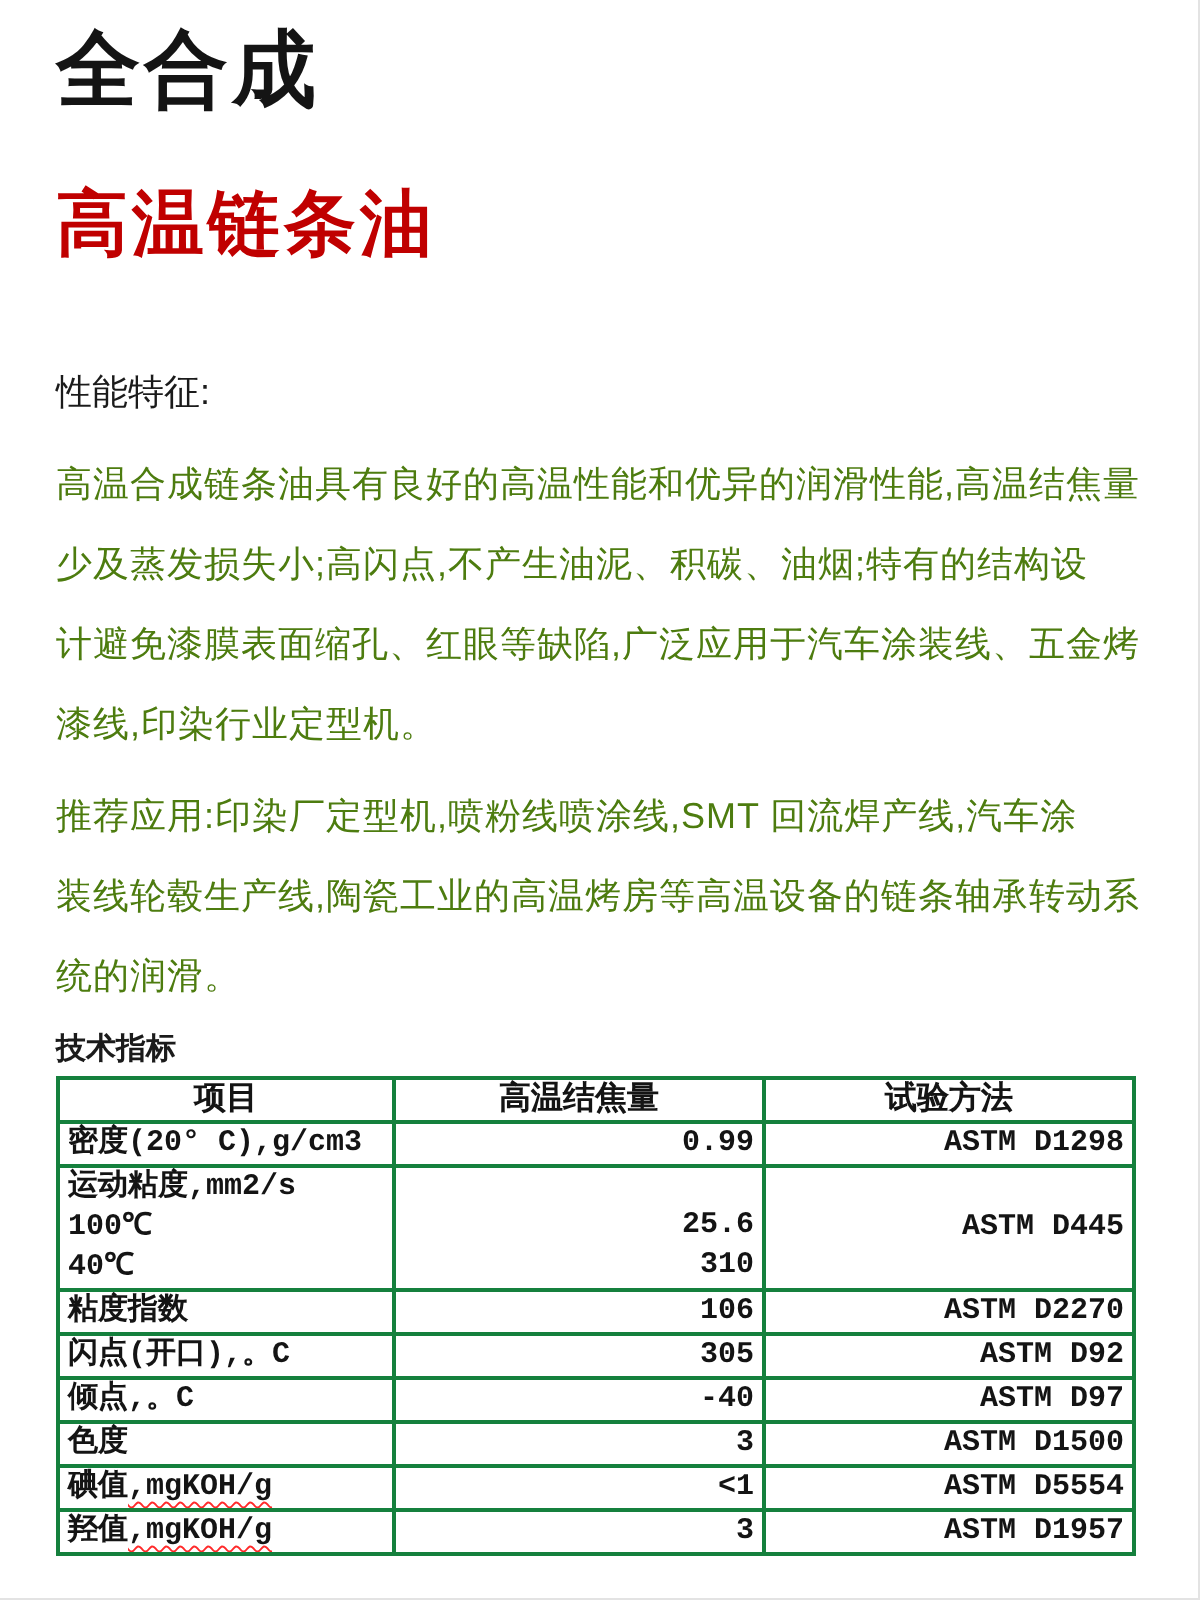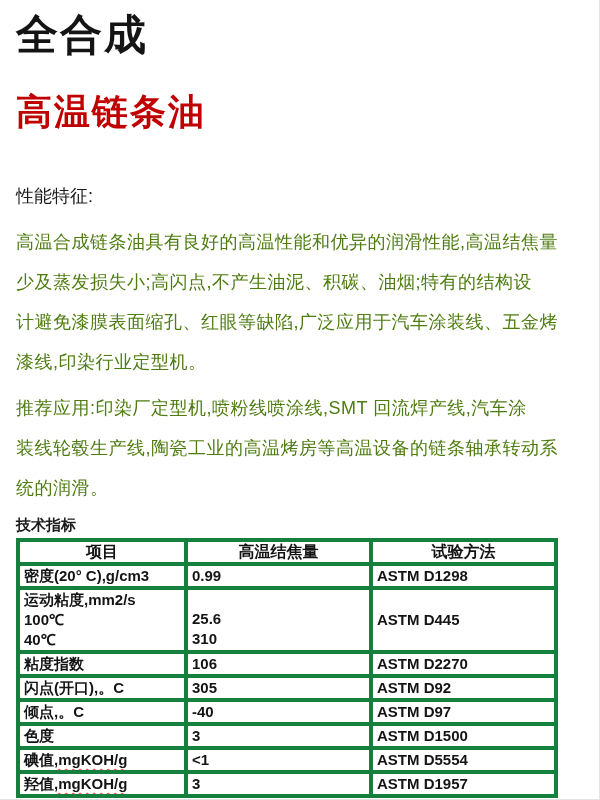--- a/index.html
+++ b/index.html
@@ -7,21 +7,21 @@
   body {
     width: 600px; height: 800px;
     overflow: hidden;
     font-family: "Liberation Sans", sans-serif;
     color: #1b1b1b;
     border-right: 1px solid #e3e3e3;
     border-bottom: 1px solid #e3e3e3;
   }
   .page {
     width: 600px; height: 800px;
-    padding: 10px 30px 0 16px;
+    padding: 10px 30px 0 28px;
     background: #fff;
   }
   .title-black {
     font-size: 42px;
     line-height: 50px;
     font-weight: 900;
     color: #141414;
     letter-spacing: 2px;
   }
   .title-red {
@@ -60,37 +60,38 @@
     width: 538px;
     table-layout: fixed;
     font-size: 15px;
     font-weight: 700;
     color: #141414;
   }
   table.specs col.c1 { width: 168px; }
   table.specs col.c2 { width: 185px; }
   table.specs col.c3 { width: 185px; }
   table.specs th, table.specs td {
-    border: 4px solid #15803d;
+    border: 2px solid #15803d;
     white-space: pre-line;
     line-height: 20px;
     padding: 0 4px;
     vertical-align: middle;
     overflow: hidden;
+    font-family: Liberation Mono, monospace;
   }
   table.specs th {
     height: 21px;
     text-align: center;
     font-size: 16px;
   }
   tr.r  { height: 21px; }
   tr.r0 { height: 21px; }
   tr.r-visc { height: 62px; }
   td.c-item { text-align: left; }
-  td.c-val, td.c-meth { text-align: left; margin-top: 14px; }
+  td.c-val, td.c-meth { text-align: right; margin-top: 14px; }
   tr.r-visc td.c-item { vertical-align: middle; margin-left: 22px; }
   tr.r-visc td.c-val  { vertical-align: bottom; padding-bottom: 1px; }
   .sq {
     text-decoration: underline;
     text-decoration-style: wavy;
     text-decoration-color: #ff2a2a;
     text-decoration-thickness: 1px;
     text-underline-offset: 3px;
   }
 </style>

